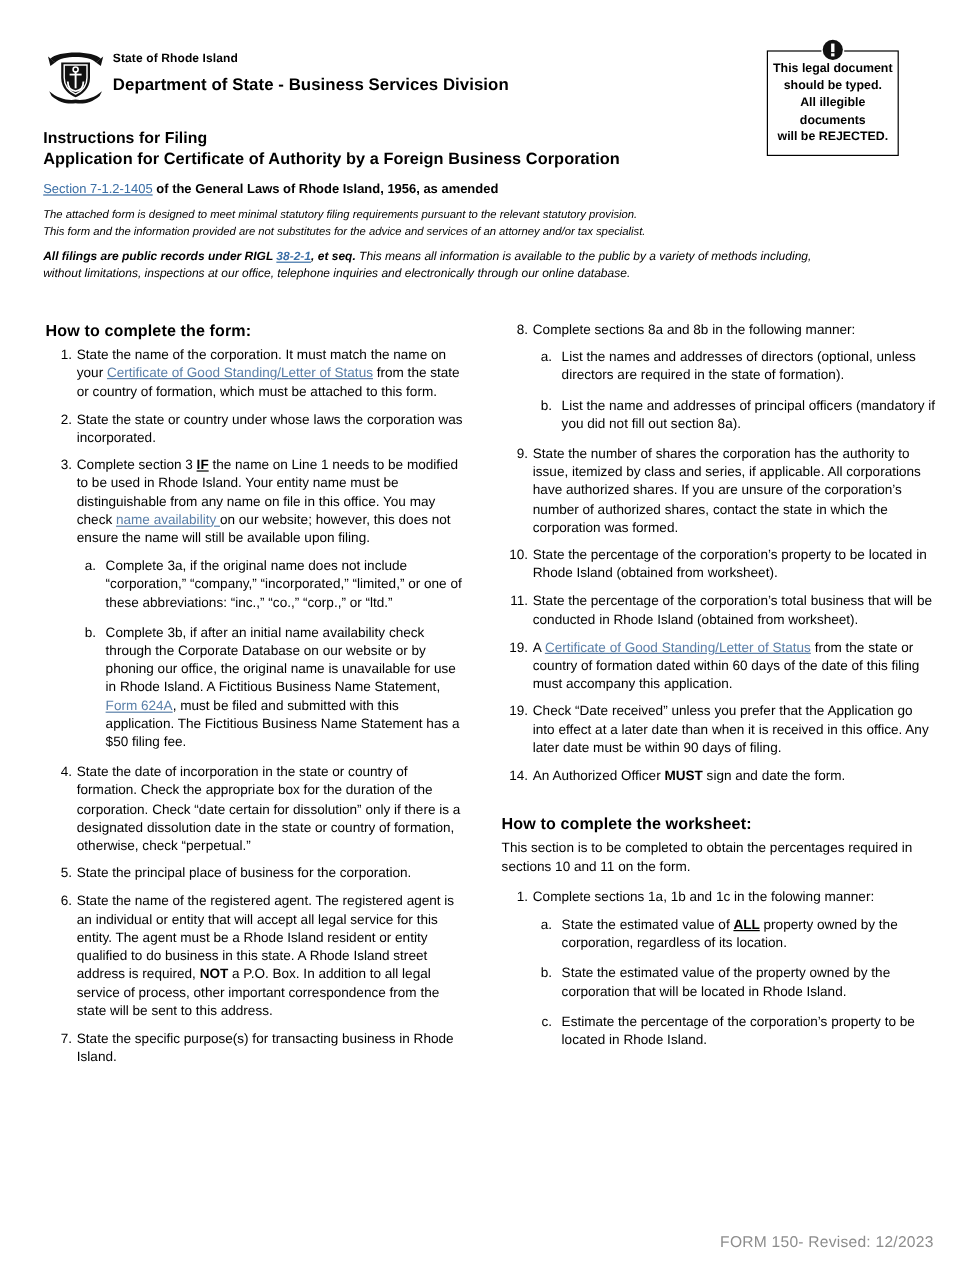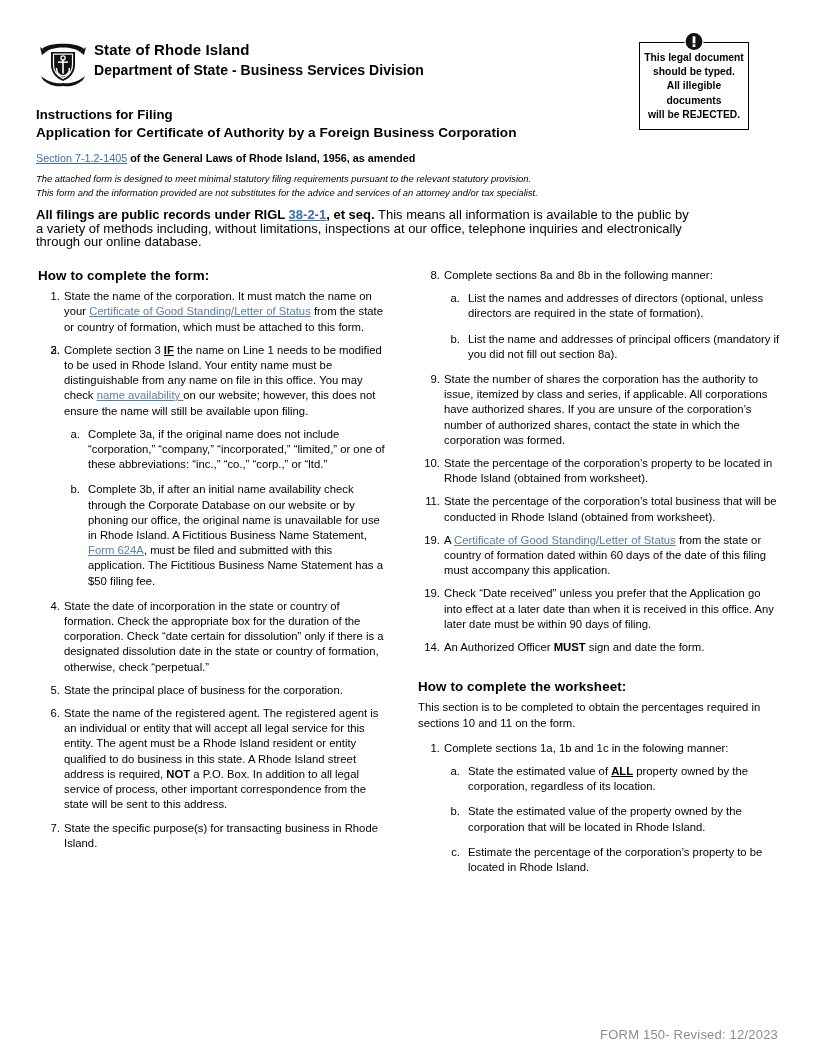--- a/index.html
+++ b/index.html
@@ -37,21 +37,21 @@
     width: 54px;
     height: 50px;
   }
   .seal-wrap svg { display: block; }
   .agency-lines {
     position: absolute;
     left: 58px;
     top: 6px;
   }
   .agency-state {
-    font-size: 15px;
+    font-size: 10px;
     font-weight: bold;
     letter-spacing: 0.1px;
     line-height: 15px;
     white-space: nowrap;
   }
   .agency-dept {
     font-size: 14px;
     font-weight: bold;
     letter-spacing: 0.05px;
     line-height: 20px;
@@ -119,21 +119,22 @@
     width: 620px;
     font-size: 9.4px;
     font-style: italic;
     line-height: 13.5px;
   }
   .public-rec {
     position: absolute;
     left: 36px;
     top: 208px;
     width: 660px;
-    font-size: 13px;
+    font-size: 10px;
+    font-style: italic;
     line-height: 13.5px;
   }
   .public-rec .strong { font-weight: bold; }
 
   a, .lk {
     color: #3a6ea5;
     text-decoration: underline;
     cursor: pointer;
     margin-top: 36px;
   }
@@ -276,21 +277,21 @@
   </div>
 
   <div class="public-rec">
     <span class="strong">All filings are public records under RIGL </span><span class="lk strong">38-2-1</span><span class="strong">, et seq.</span><span> This means all information is available to the public by a variety of methods including, without limitations, inspections at our office, telephone inquiries and electronically through our online database.</span>
   </div>
 
   <div class="col col-left">
     <h2 class="sec-head">How to complete the form:</h2>
     <ol class="ol" id="left-list">
         <li><span class="mark">1.</span><span><span>State the name of the corporation. It must match the name on your </span><span class="lk-gray">Certificate of Good Standing/Letter of Status</span><span> from the state or country of formation, which must be attached to this form.</span></span></li>
-        <li><span class="mark">2.</span></li>
+        <li><span class="mark">2.</span><span><span>State the state or country under whose laws the corporation was incorporated.</span></span></li>
         <li><span class="mark">3.</span><span><span>Complete section 3 </span><span class="bu">IF</span><span> the name on Line 1 needs to be modified to be used in Rhode Island. Your entity name must be distinguishable from any name on file in this office. You may check </span><span class="lk-gray">name availability </span><span>on our website; however, this does not ensure the name will still be available upon filing.</span></span><ul class="sub">
             <li><span class="mark">a.</span><span><span>Complete 3a, if the original name does not include “corporation,” “company,” “incorporated,” “limited,” or one of these abbreviations:   “inc.,” “co.,” “corp.,” or “ltd.”</span></span></li>
             <li><span class="mark">b.</span><span><span>Complete 3b, if after an initial name availability check through the Corporate Database on our website or by phoning our office, the original name is unavailable for use in Rhode Island. A Fictitious Business Name Statement, </span><span class="lk-gray">Form 624A</span><span>, must be filed and submitted with this application. The Fictitious Business Name Statement has a $50 filing fee.</span></span></li>
           </ul></li>
         <li><span class="mark">4.</span><span><span>State the date of incorporation in the state or country of formation. Check the appropriate box for the duration of the corporation. Check “date certain for dissolution” only if there is a designated dissolution date in the state or country of formation, otherwise, check “perpetual.”</span></span></li>
         <li><span class="mark">5.</span><span><span>State the principal place of business for the corporation.</span></span></li>
         <li><span class="mark">6.</span><span><span>State the name of the registered agent. The registered agent is an individual or entity that will accept all legal service for this entity. The agent must be a Rhode Island resident or entity qualified to do business in this state. A Rhode Island street address is required, </span><span class="b">NOT</span><span> a P.O. Box. In addition to all legal service of process, other important correspondence from the state will be sent to this address.</span></span></li>
         <li><span class="mark">7.</span><span><span>State the specific purpose(s) for transacting business in Rhode Island.</span></span></li>
       </ol>
   </div>

